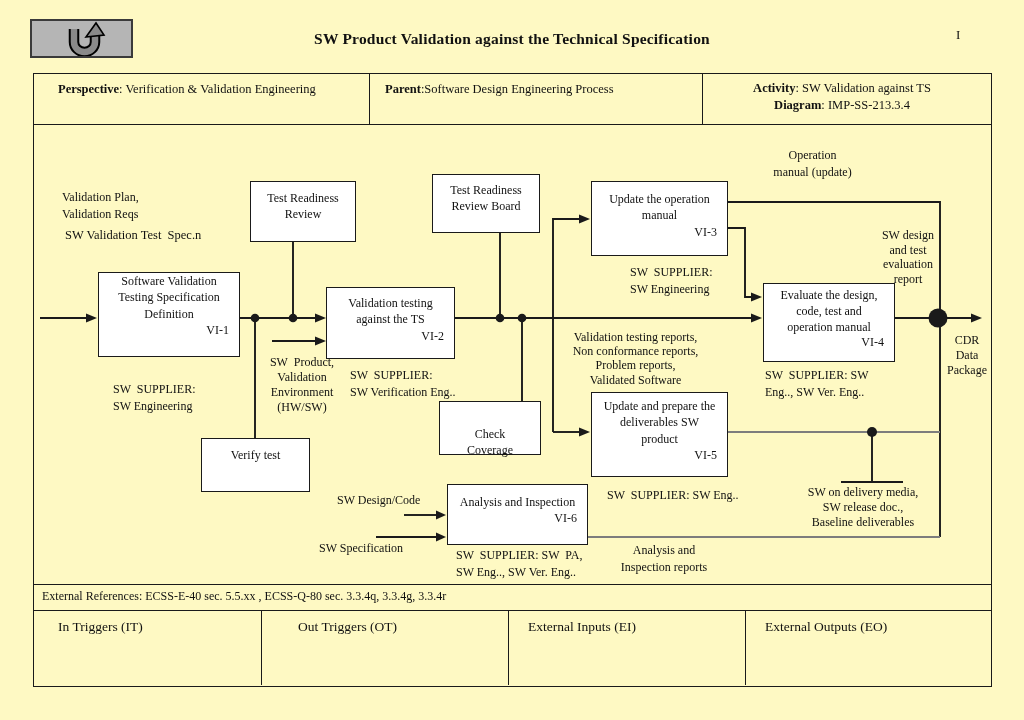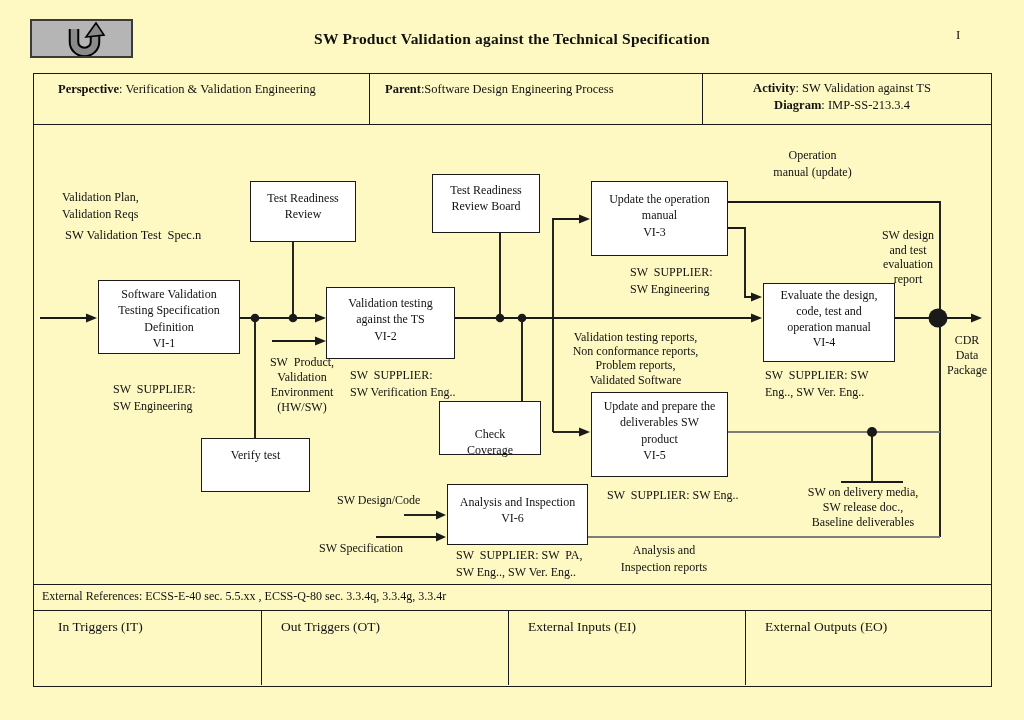--- a/index.html
+++ b/index.html
@@ -20,21 +20,21 @@
   .vline{position:absolute;top:0;width:0;border-left:1.6px solid #1a1a1a;}
 
   
   .cell{position:absolute;font-size:12.5px;}
   .b{font-weight:bold;}
 
   
   .box{position:absolute;border:1.6px solid #1a1a1a;background:#fff;box-sizing:border-box;
        font-size:12px;line-height:16.4px;text-align:center;}
   .box-text{white-space:pre-wrap;}
-  .box-code{text-align:center;padding-right:10px;}
+  .box-code{text-align:right;padding-right:10px;}
 
   
   .lbl{position:absolute;font-size:12px;line-height:16.5px;white-space:pre-wrap;}
   .ctr{text-align:center;}
 
   svg.wires{position:absolute;left:0;top:0;pointer-events:none;}
 
   
   .foot-cell{position:absolute;font-size:13.5px;}
   #ext-refs{position:absolute;left:42px;top:589px;font-size:12px;}
@@ -130,21 +130,21 @@
       <circle cx="255" cy="318" r="4.3"></circle>
       <circle cx="293" cy="318" r="4.3"></circle>
       <circle cx="500" cy="318" r="4.3"></circle>
       <circle cx="522" cy="318" r="4.3"></circle>
       <circle cx="872" cy="432" r="5"></circle>
 
       <circle cx="938" cy="318" r="9.5"></circle>
     </g>
   </svg>
 
-  <div class="box" style="left:98px;top:280px;width:142px;height:74px;padding-top:5px">
+  <div class="box" style="left:98px;top:272px;width:142px;height:85px;">
     <div class="box-text">Software Validation
 Testing Specification
 Definition</div>
     <div class="box-code">VI-1</div>
   </div>
 
   <div class="box" style="left:250px;top:181px;width:106px;height:61px;padding-top:8px">
     <div class="box-text">Test Readiness
 Review</div>
   </div>
@@ -229,17 +229,17 @@
   <div class="lbl" style="left:337px;top:492px">SW Design/Code</div>
   <div class="lbl" style="left:319px;top:540px">SW Specification</div>
   <div class="lbl" style="left:456px;top:547px">SW  SUPPLIER: SW  PA,
 SW Eng.., SW Ver. Eng..</div>
   <div class="lbl ctr" style="left:610px;top:542px;width:108px">Analysis and
 Inspection reports</div>
 
   <div id="ext-refs">External References: ECSS-E-40 sec. 5.5.xx , ECSS-Q-80 sec. 3.3.4q, 3.3.4g, 3.3.4r</div>
 
   <div class="foot-cell" style="left:58px;top:619px">In Triggers (IT)</div>
-  <div class="foot-cell" style="left:281px;top:619px">Out Triggers (OT)</div>
+  <div class="foot-cell" style="left:298px;top:619px">Out Triggers (OT)</div>
   <div class="foot-cell" style="left:528px;top:619px">External Inputs (EI)</div>
   <div class="foot-cell" style="left:765px;top:619px">External Outputs (EO)</div>
 
 </div>
 
 </body></html>

